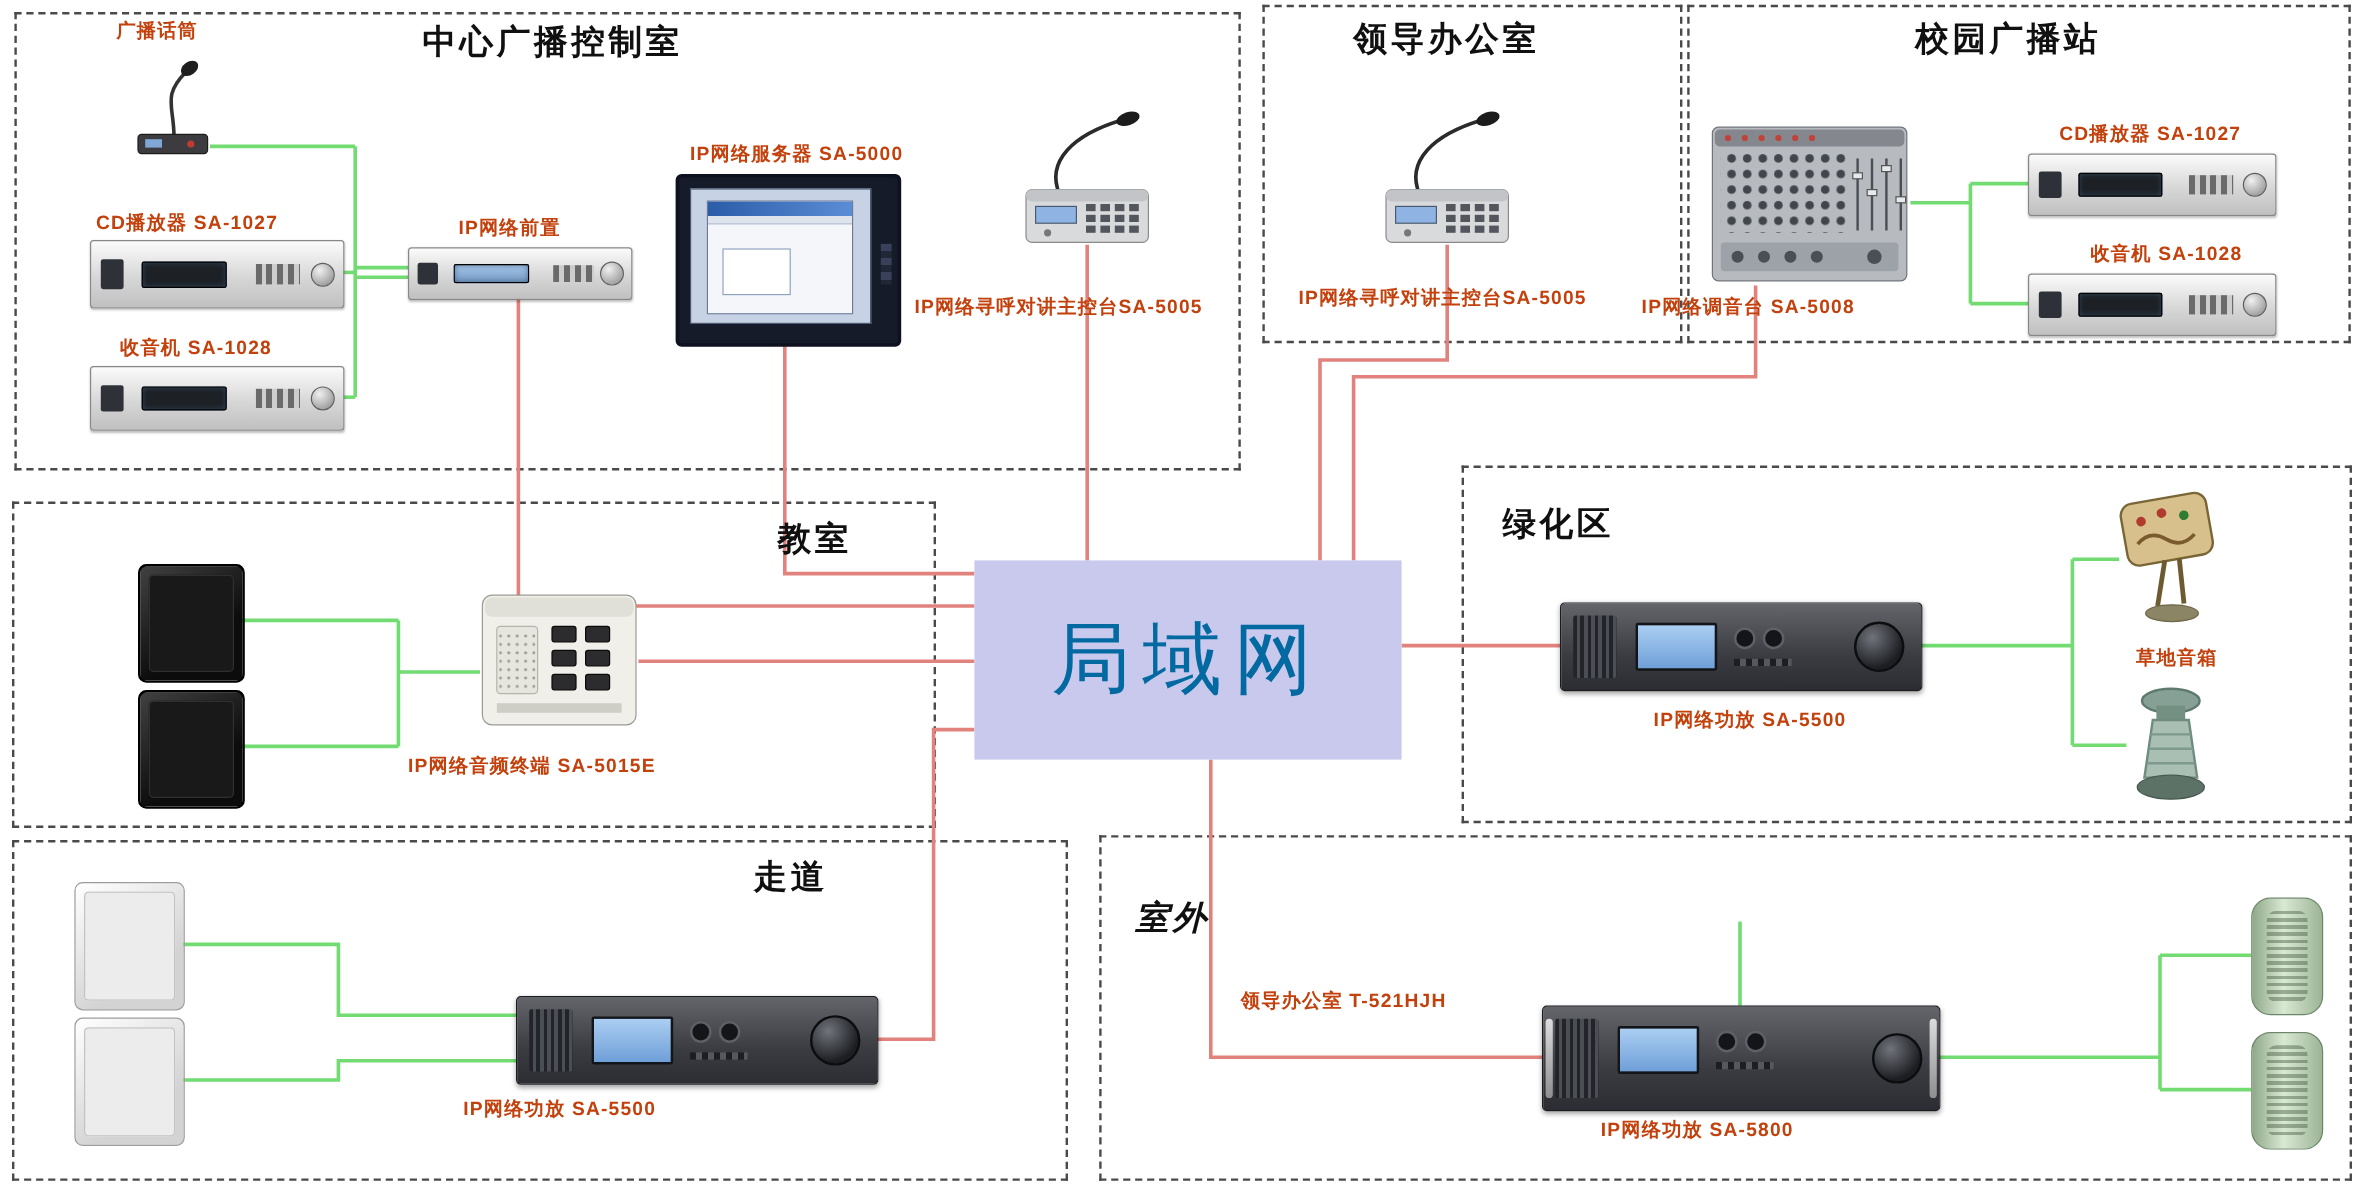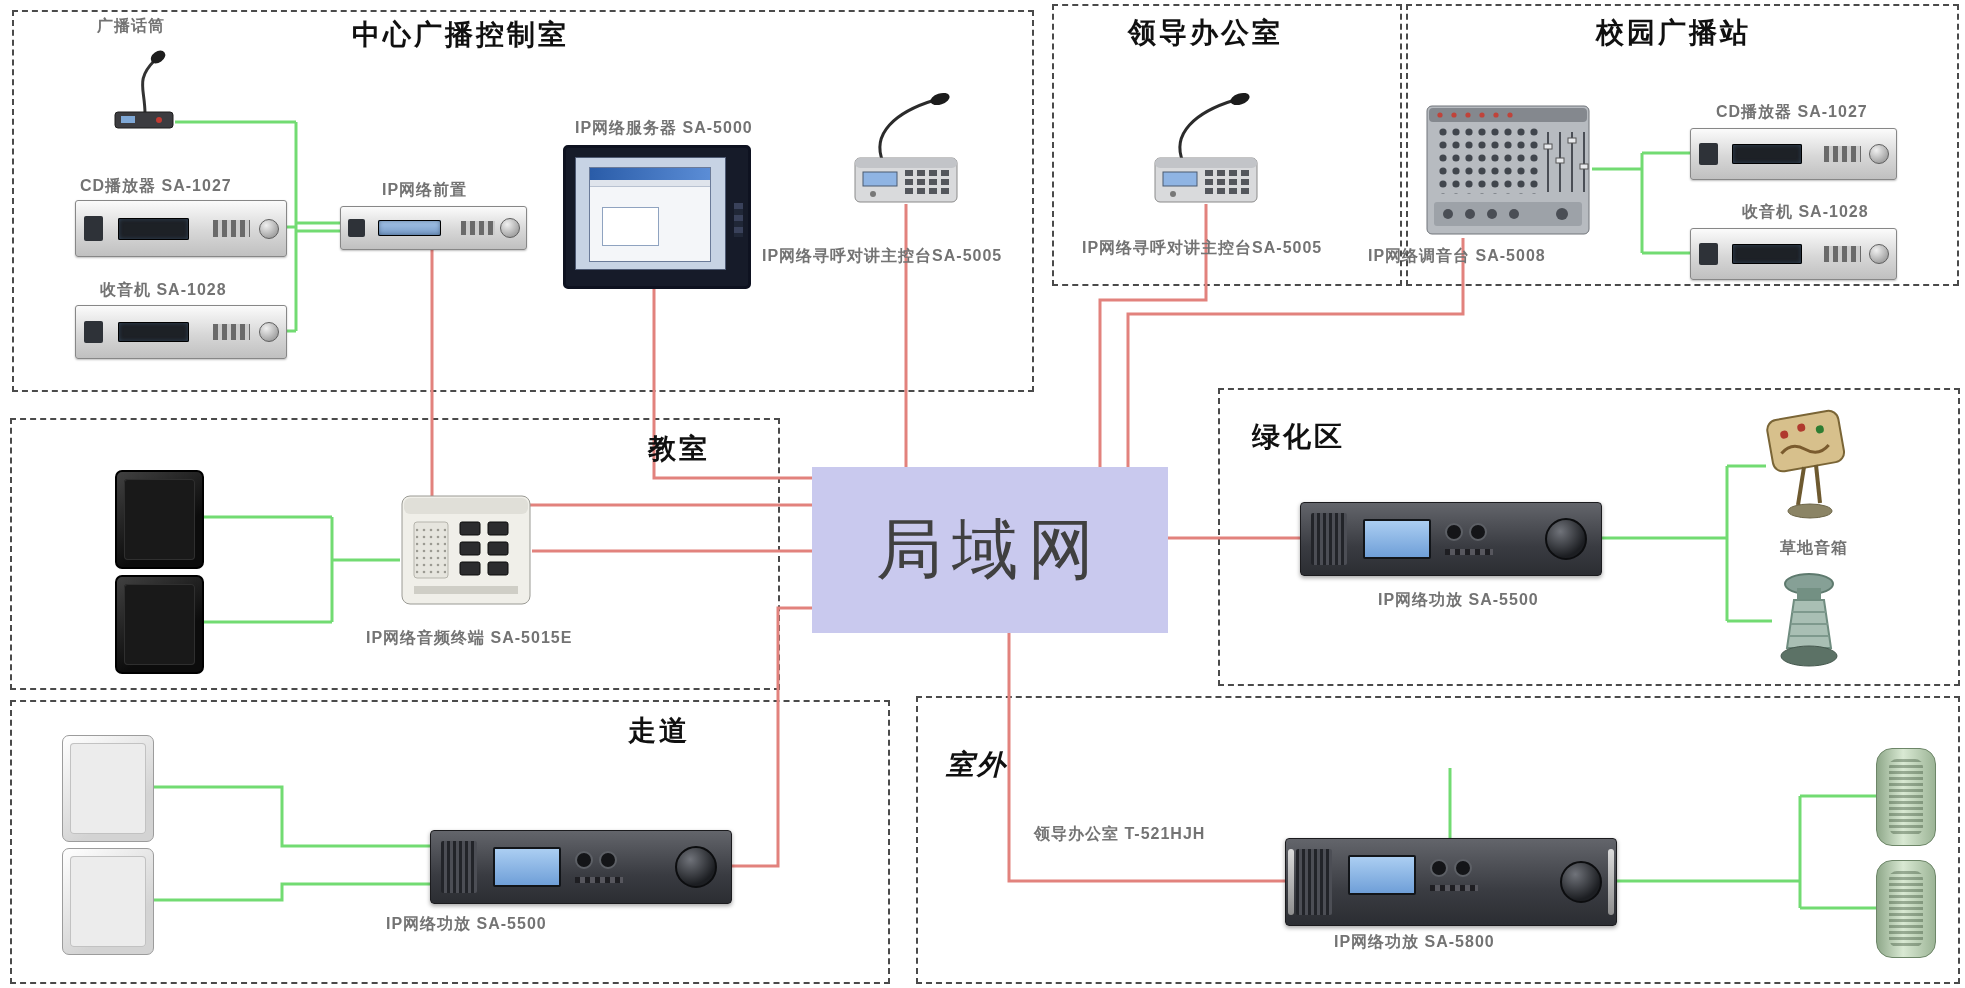--- a/index.html
+++ b/index.html
@@ -1,21 +1,21 @@
 <!DOCTYPE html>
 <html><head>
 <meta charset="utf-8">
 <style>
   html,body{margin:0;padding:0;background:#fff;}
   #canvas{position:relative;width:1965px;height:988px;background:#ffffff;overflow:hidden;
           font-family:"Liberation Sans",sans-serif;}
   #wires{position:absolute;left:0;top:0;z-index:1;}
   .zone{position:absolute;border:2px dashed #4a4a4a;z-index:0;background:transparent;}
   .zone-title{position:absolute;z-index:3;font-size:28px;font-weight:700;color:#101010;letter-spacing:3px;white-space:nowrap;}
-  .dev-label{position:absolute;z-index:3;font-size:16px;font-weight:700;color:#737373;white-space:nowrap;letter-spacing:1px;}
+  .dev-label{position:absolute;z-index:3;font-size:16px;font-weight:700;color:#c2410c;white-space:nowrap;letter-spacing:1px;}
   .device{position:absolute;z-index:2;}
   .device svg{display:block;width:100%;height:100%;}
 
   
   #z-control{left:12px;top:10px;width:1018px;height:378px;}
   #z-leader{left:1052px;top:4px;width:346px;height:278px;}
   #z-campus{left:1406px;top:4px;width:549px;height:278px;}
   #z-classroom{left:10px;top:418px;width:766px;height:268px;}
   #z-green{left:1218px;top:388px;width:738px;height:294px;}
   #z-corridor{left:10px;top:700px;width:876px;height:280px;}
@@ -26,21 +26,21 @@
   #t-leader{left:1128px;top:14px;}
   #t-campus{left:1596px;top:14px;}
   #t-classroom{left:648px;top:430px;}
   #t-green{left:1252px;top:418px;}
   #t-corridor{left:628px;top:712px;text-align:center;}
   #t-outdoor{left:946px;top:746px;font-style:italic;}
 
   
   #lan{position:absolute;left:812px;top:467px;width:356px;height:166px;z-index:2;
        display:flex;align-items:center;justify-content:center;
-       font-family:"Liberation Serif",serif;font-size:66px;color:#404040;letter-spacing:10px;}
+       font-family:"Liberation Serif",serif;font-size:66px;color:#0369a1;letter-spacing:10px;}
 
   
   .rack{position:absolute;z-index:2;background:linear-gradient(180deg,#fbfbfb,#d7d7d7 55%,#c0c0c0);
         border:1px solid #878787;border-radius:3px;box-shadow:0 1px 2px rgba(0,0,0,.25);}
   .rack .logo{position:absolute;left:4%;top:28%;width:9%;height:44%;background:#2e3238;border-radius:2px;}
   .rack .disp{position:absolute;left:20%;top:30%;width:34%;height:40%;background:#1d2126;border-radius:2px;
               box-shadow:inset 0 0 0 1px #000, inset 0 0 5px #3a5470;}
   .rack .disp.blue{background:linear-gradient(#a9c9ec,#7296c2);}
   .rack .btns{position:absolute;right:17%;top:34%;width:18%;height:32%;
               background:repeating-linear-gradient(90deg,#6a6a6a 0 5px,#cdcdcd 5px 9px);}
@@ -109,21 +109,21 @@
   #l-console2{left:1082px;top:238px;}
   #d-mixer{left:1424px;top:100px;width:168px;height:138px;}
   #l-mixer{left:1368px;top:246px;}
   #d-cd2{left:1690px;top:128px;width:205px;height:50px;}
   #l-cd2{left:1716px;top:102px;}
   #d-radio2{left:1690px;top:228px;width:205px;height:50px;}
   #l-radio2{left:1742px;top:202px;}
   #d-spb1{left:115px;top:470px;width:85px;height:95px;}
   #d-spb2{left:115px;top:575px;width:85px;height:95px;}
   #d-terminal{left:400px;top:492px;width:132px;height:118px;}
-  #l-terminal{left:366px;top:628px;text-align:right;}
+  #l-terminal{left:340px;top:628px;text-align:right;}
   #d-amp1{left:1300px;top:502px;width:300px;height:72px;}
   #l-amp1{left:1378px;top:590px;}
   #d-sign{left:1758px;top:405px;width:100px;height:122px;}
   #l-lawn{left:1780px;top:538px;}
   #d-bollard{left:1768px;top:570px;width:82px;height:102px;}
   #d-spw1{left:62px;top:735px;width:90px;height:105px;}
   #d-spw2{left:62px;top:848px;width:90px;height:105px;}
   #d-amp2{left:430px;top:830px;width:300px;height:72px;}
   #l-amp2{left:386px;top:914px;}
   #l-wmic{left:1034px;top:824px;}

